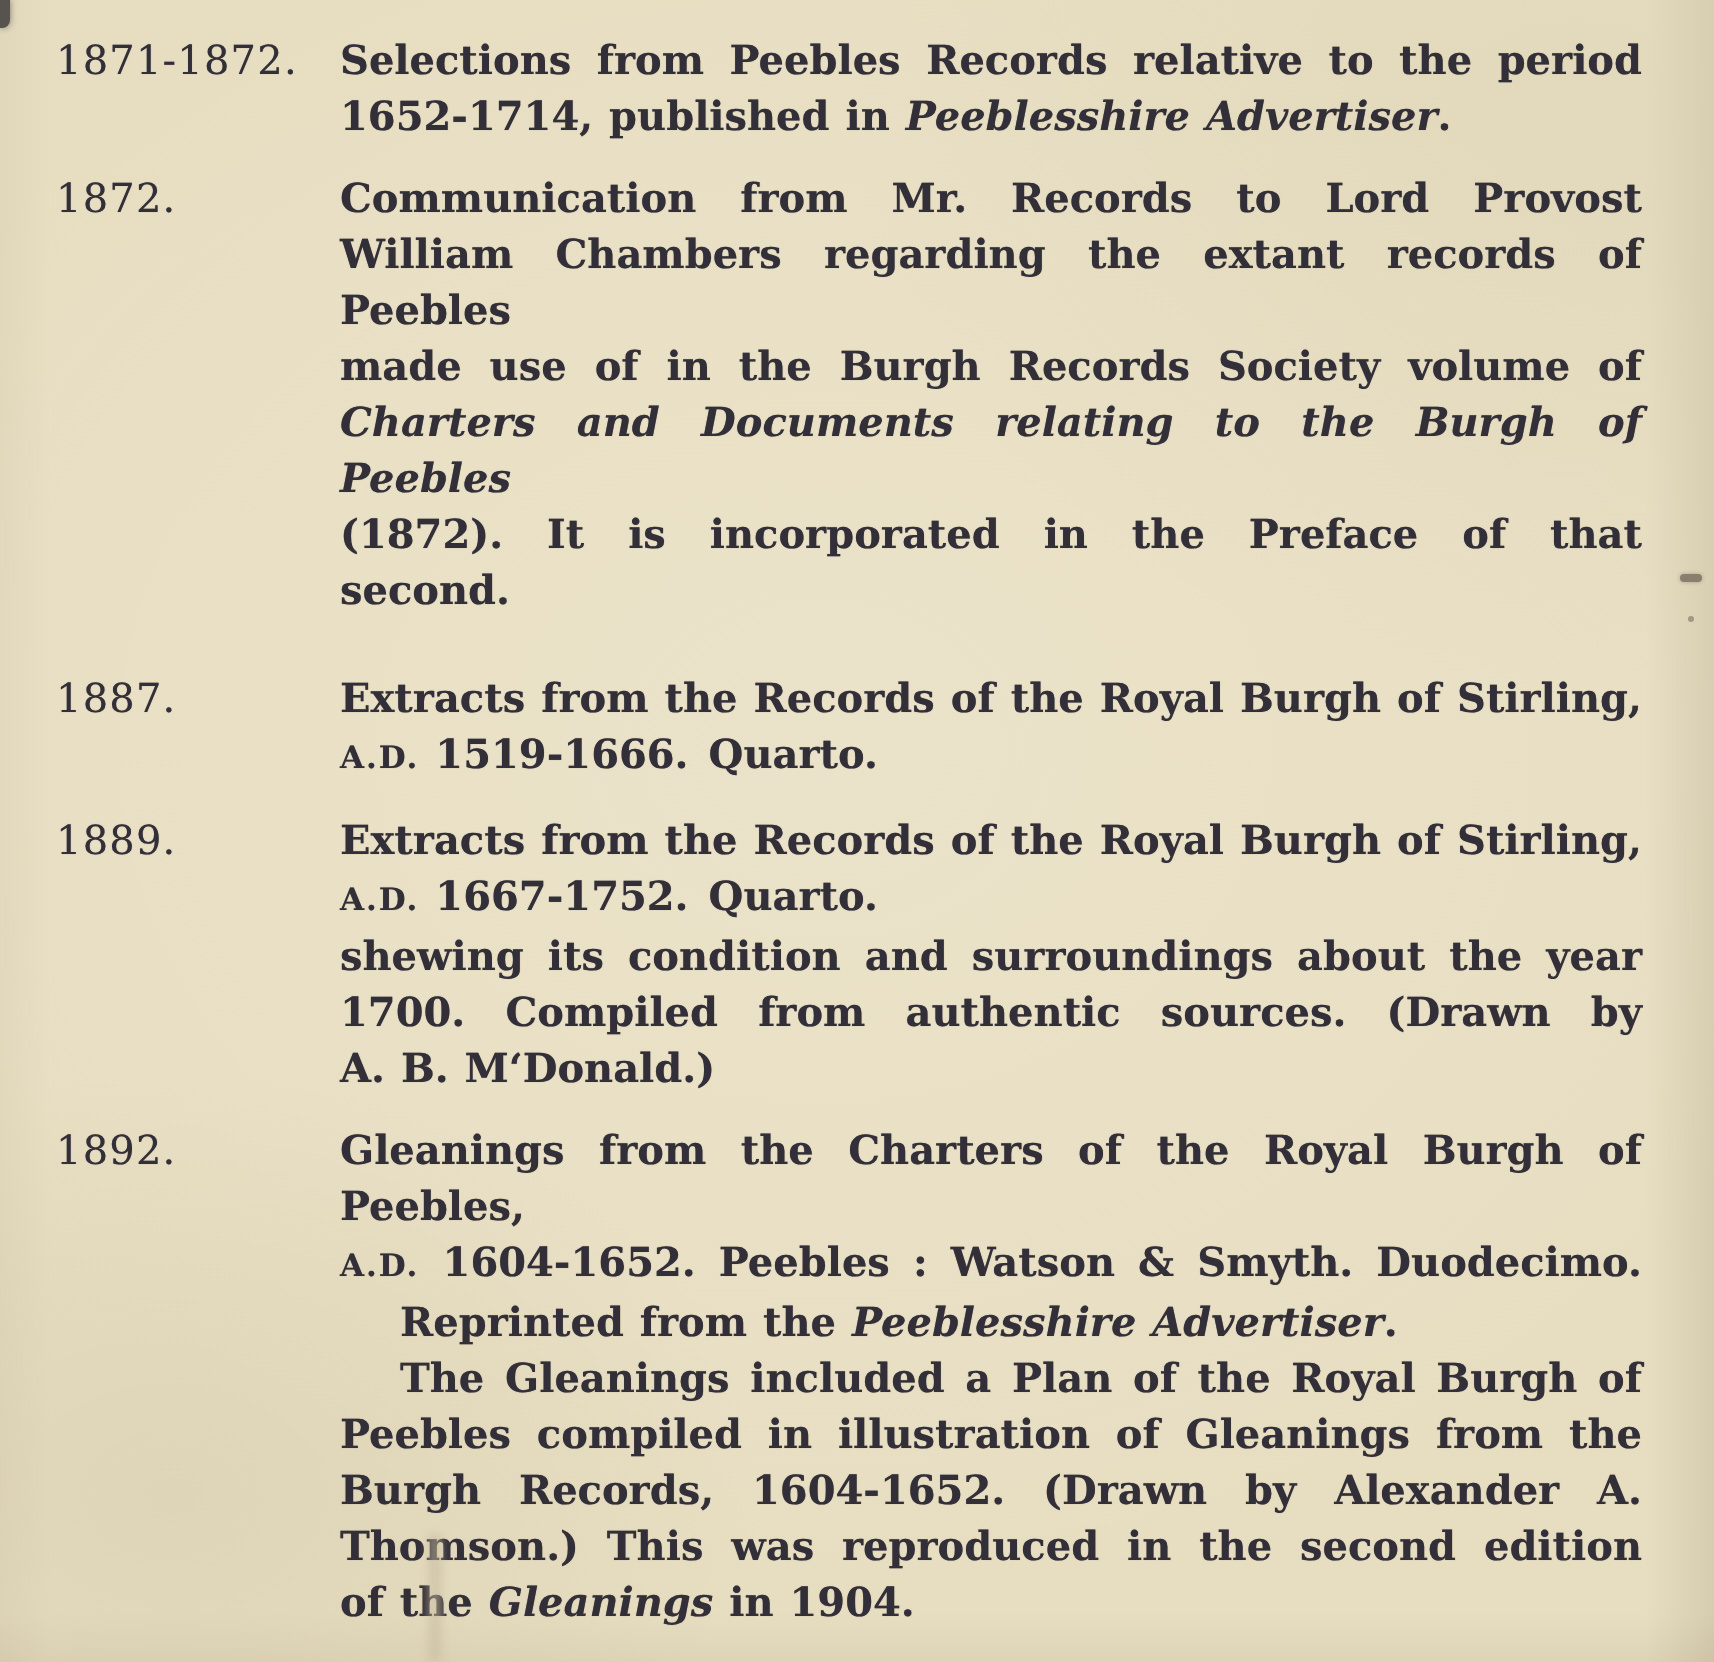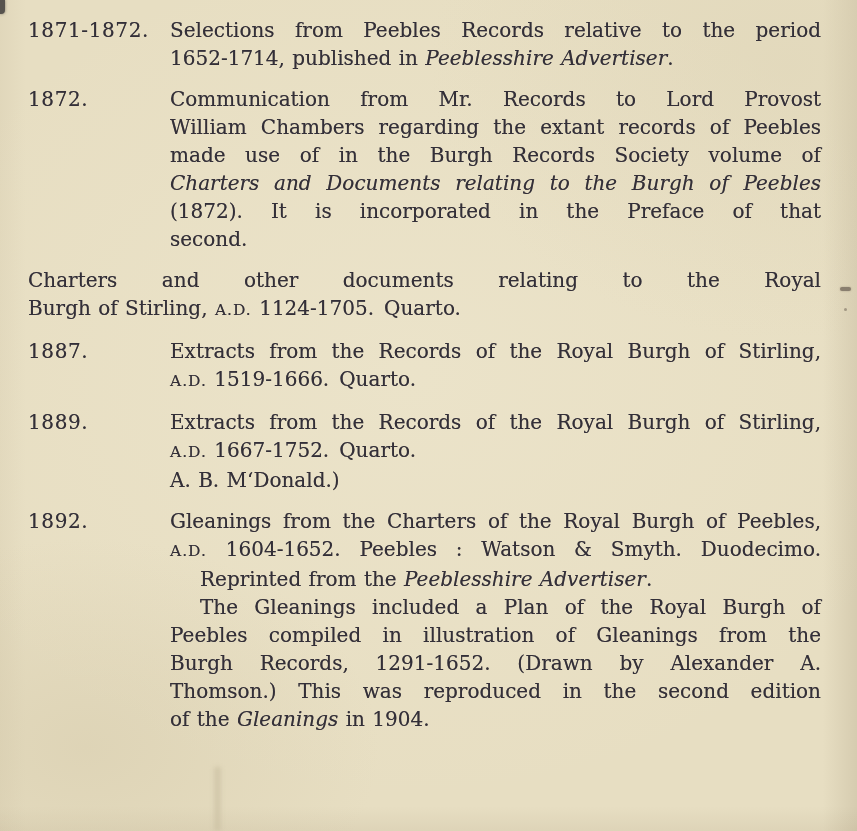--- a/index.html
+++ b/index.html
@@ -30,20 +30,21 @@
     font-size:20px;
     line-height:28px;
     letter-spacing:.6px;
     text-shadow:0 0 .4px rgba(51,47,56,.55);
   }
   .body{
     flex:1;
     font-size:20px;
     line-height:28px;
     text-shadow:0 0 .4px rgba(51,47,56,.55);
+    font-weight:bold;
   }
   .line{
     text-align:justify;
     text-align-last:justify;
     word-spacing:1px;
   }
   .line.last{text-align-last:left;}
   .line.indent{text-indent:30px;}
   .italic{font-style:italic;}
   .smallcaps{font-size:15.5px;letter-spacing:1px;}
@@ -91,50 +92,48 @@
           <div class="line"><span>Communication from Mr. Records to Lord Provost</span></div>
           <div class="line"><span>William Chambers regarding the extant records of Peebles</span></div>
           <div class="line"><span>made use of in the Burgh Records Society volume of</span></div>
           <div class="line"><span class="italic">Charters and Documents relating to the Burgh of Peebles</span></div>
           <div class="line"><span>(1872). It is incorporated in the Preface of that</span></div>
           <div class="line last"><span>second.</span></div>
         </div>
   </div>
 
   <div class="entry">
-    <div class="body">
-          <div class="line"><span>Charters and other documents relating to the Royal</span></div>
-          <div class="line last"><span>Burgh of Stirling, </span><span class="smallcaps">A.D.</span><span> 1124-1705. Quarto.</span></div>
-        </div>
   </div>
 
   <div class="entry">
     <div class="year">1887.</div>
     <div class="body">
           <div class="line"><span>Extracts from the Records of the Royal Burgh of Stirling,</span></div>
           <div class="line last"><span class="smallcaps">A.D.</span><span> 1519-1666. Quarto.</span></div>
         </div>
   </div>
 
   <div class="entry">
     <div class="year">1889.</div>
     <div class="body">
           <div class="line"><span>Extracts from the Records of the Royal Burgh of Stirling,</span></div>
           <div class="line last"><span class="smallcaps">A.D.</span><span> 1667-1752. Quarto.</span></div>
+          <div class="line"><span>shewing its condition and surroundings about the year</span></div>
+          <div class="line"><span>1700. Compiled from authentic sources. (Drawn by</span></div>
           <div class="line last"><span>A. B. M‘Donald.)</span></div>
         </div>
   </div>
 
   <div class="entry">
     <div class="year">1892.</div>
     <div class="body">
           <div class="line"><span>Gleanings from the Charters of the Royal Burgh of Peebles,</span></div>
           <div class="line"><span class="smallcaps">A.D.</span><span> 1604-1652. Peebles : Watson &amp; Smyth. Duodecimo.</span></div>
           <div class="line indent last"><span>Reprinted from the </span><span class="italic">Peeblesshire Advertiser</span><span>.</span></div>
           <div class="line indent"><span>The Gleanings included a Plan of the Royal Burgh of</span></div>
           <div class="line"><span>Peebles compiled in illustration of Gleanings from the</span></div>
-          <div class="line"><span>Burgh Records, 1291-1652. (Drawn by Alexander A.</span></div>
+          <div class="line"><span>Burgh Records, 1604-1652. (Drawn by Alexander A.</span></div>
           <div class="line"><span>Thomson.) This was reproduced in the second edition</span></div>
           <div class="line last"><span>of the </span><span class="italic">Gleanings</span><span> in 1904.</span></div>
         </div>
   </div>
 </div>
 </div>
 
 </body></html>

